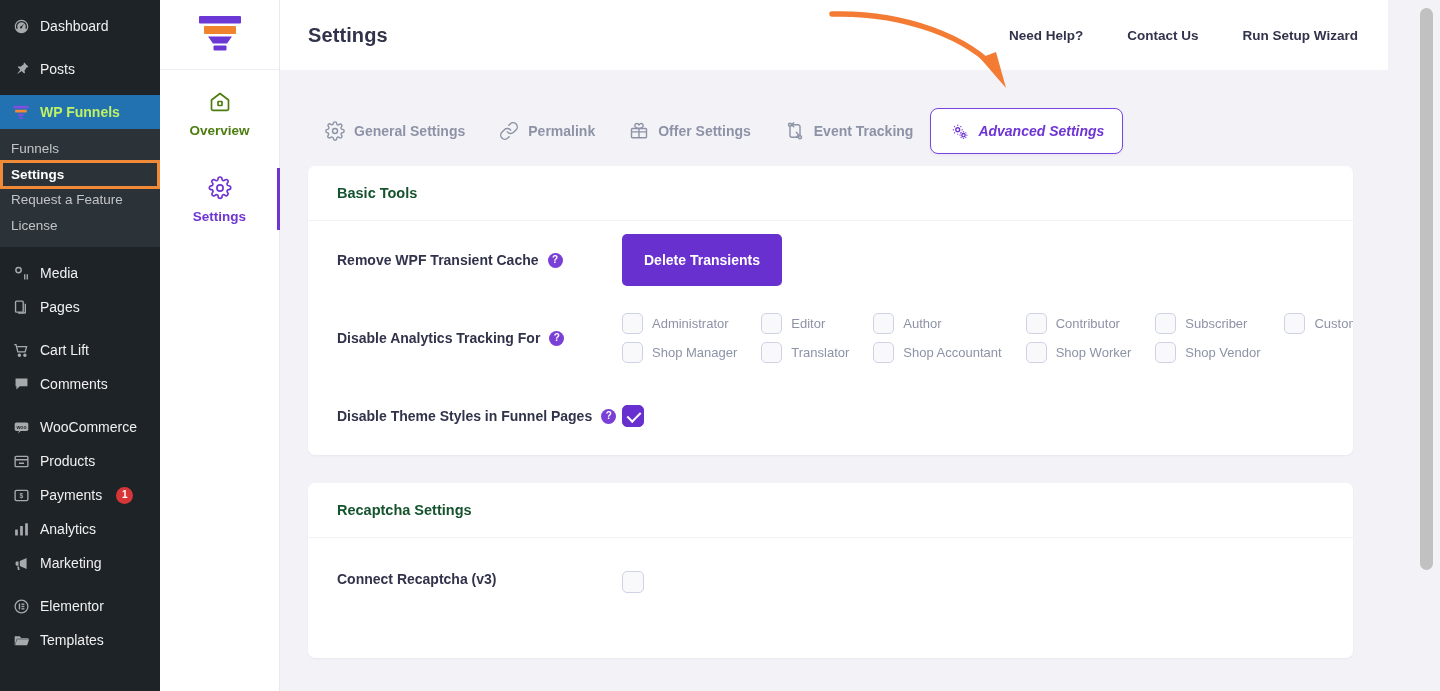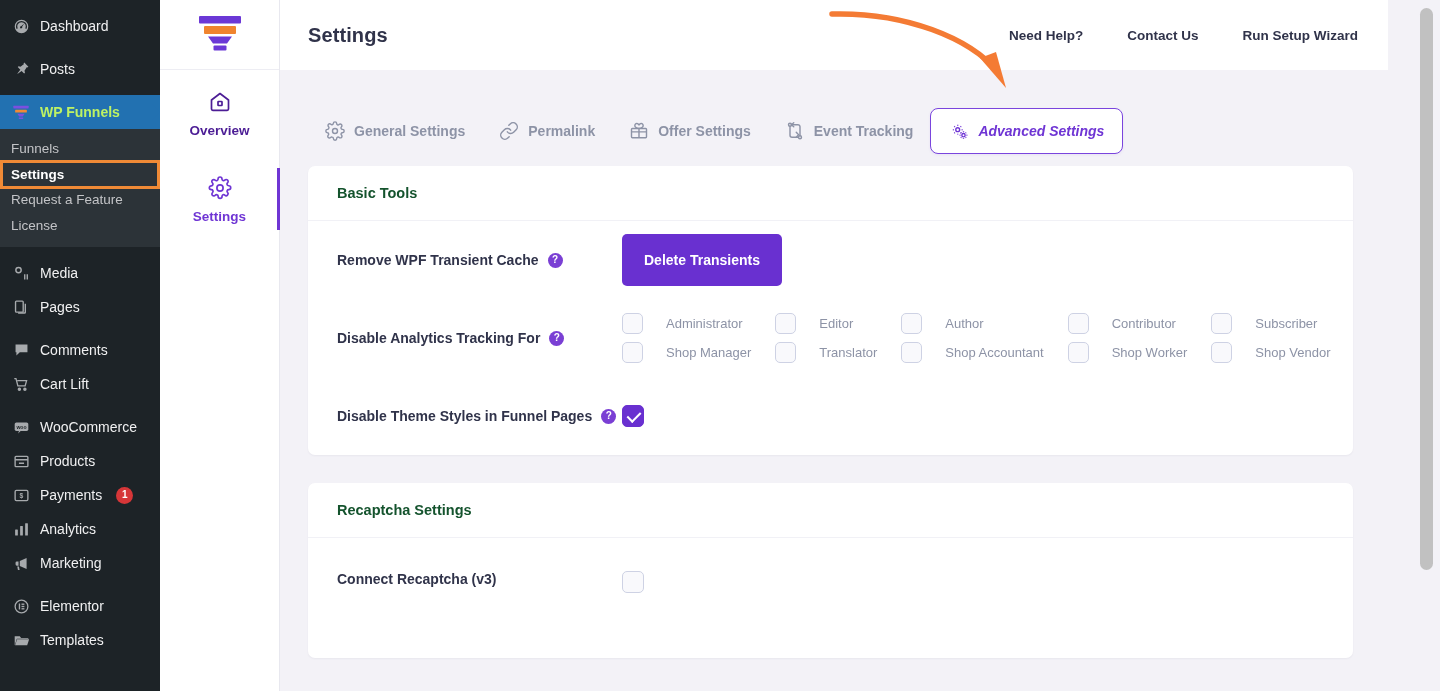--- a/index.html
+++ b/index.html
@@ -64,21 +64,21 @@
     width: 120px; min-width: 120px; background: #fff;
     border-right: 1px solid #e8e8ef; position: relative;
   }
   .rail-logo {
     height: 70px; display: flex; align-items: center;
     justify-content: center; border-bottom: 1px solid #ededf3;
   }
   .rail-item {
     height: 86px; display: flex; flex-direction: column;
     align-items: center; justify-content: center; gap: 8px;
-    font-size: 13.5px; color: #4c1d95; position: relative;
+    font-size: 13.5px; color: #4d7c0f; position: relative;
     font-weight: 600;
   }
   .rail-item:first-of-type { margin-top: 30px; }
   .rail-item.active { color: #6f35d4; }
   .rail-item.active:after {
     content: ""; position: absolute; right: -1px; top: 12px;
     bottom: 12px; width: 3px; background: #6f35d4;
   }
   .rail-ico { width: 26px; height: 26px; }
 
@@ -168,21 +168,21 @@
   .cbx.checked:after {
     content: ""; position: absolute; left: 7px; top: 3px;
     width: 6px; height: 11px; border: solid #fff;
     border-width: 0 2.4px 2.4px 0; transform: rotate(45deg);
   }
   .role-grid {
     display: grid; grid-template-columns: repeat(6, auto);
     column-gap: 0; row-gap: 8px; align-items: center;
   }
   .role-cell {
-    display: flex; align-items: center; gap: 23px;
+    display: flex; align-items: center; gap: 9px;
     font-size: 13px; color: #8d93a6; padding-right: 24px;
     white-space: nowrap;
   }
   .role-cell .cbx { width: 21px; height: 21px; flex: 0 0 21px; }
 
   
   .arrow-anno {
     position: absolute; left: 820px; top: 0px;
     width: 210px; height: 100px; pointer-events: none; z-index: 40;
   }
@@ -268,36 +268,36 @@
             <path d="M14.5 5.5v10a1 1 0 01-1 1H6"></path>
           </svg>
       </span>
       <span>Pages</span>
     </div>
 
     <div class="wp-gap"></div>
 
     <div class="wp-item">
       <span class="wp-ico">
-        <svg viewBox="0 0 20 20" width="17" height="17" fill="currentColor">
-            <path d="M3 3h14v9H8l-4 4v-4H3z"></path>
-          </svg>
-      </span>
-      <span>Comments</span>
-    </div>
-
-    <div class="wp-item">
-      <span class="wp-ico">
         <svg viewBox="0 0 20 20" width="17" height="17" fill="none" stroke="currentColor" stroke-width="1.5">
             <path d="M1.5 3h2l2.2 8.5h8.6l1.7-6H5"></path>
             <circle cx="7.5" cy="15.5" r="1.3" fill="currentColor"></circle>
             <circle cx="14" cy="15.5" r="1.3" fill="currentColor"></circle>
           </svg>
       </span>
       <span>Cart Lift</span>
+    </div>
+
+    <div class="wp-item">
+      <span class="wp-ico">
+        <svg viewBox="0 0 20 20" width="17" height="17" fill="currentColor">
+            <path d="M3 3h14v9H8l-4 4v-4H3z"></path>
+          </svg>
+      </span>
+      <span>Comments</span>
     </div>
 
     <div class="wp-gap"></div>
 
     <div class="wp-item">
       <span class="wp-ico">
         <svg viewBox="0 0 20 20" width="17" height="17">
             <rect x="2" y="4" width="16" height="10" rx="2" fill="currentColor"></rect>
             <path d="M7 14l-1 3 3-3z" fill="currentColor"></path>
             <text x="10" y="11.4" font-size="6" font-family="Liberation Sans, sans-serif" font-weight="700" fill="#1d2327" text-anchor="middle">woo</text>

